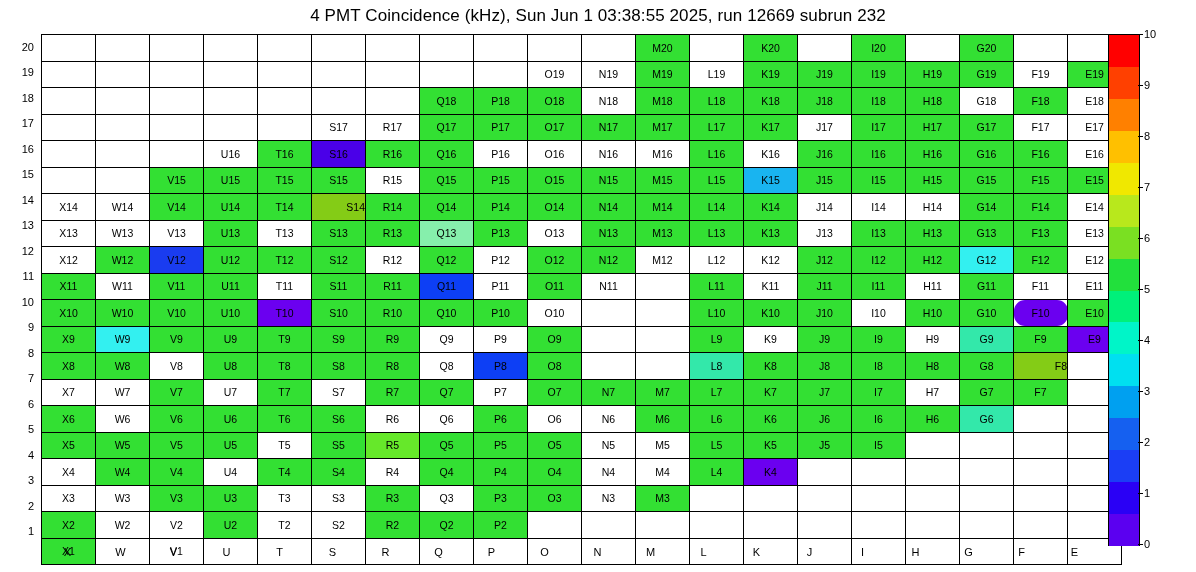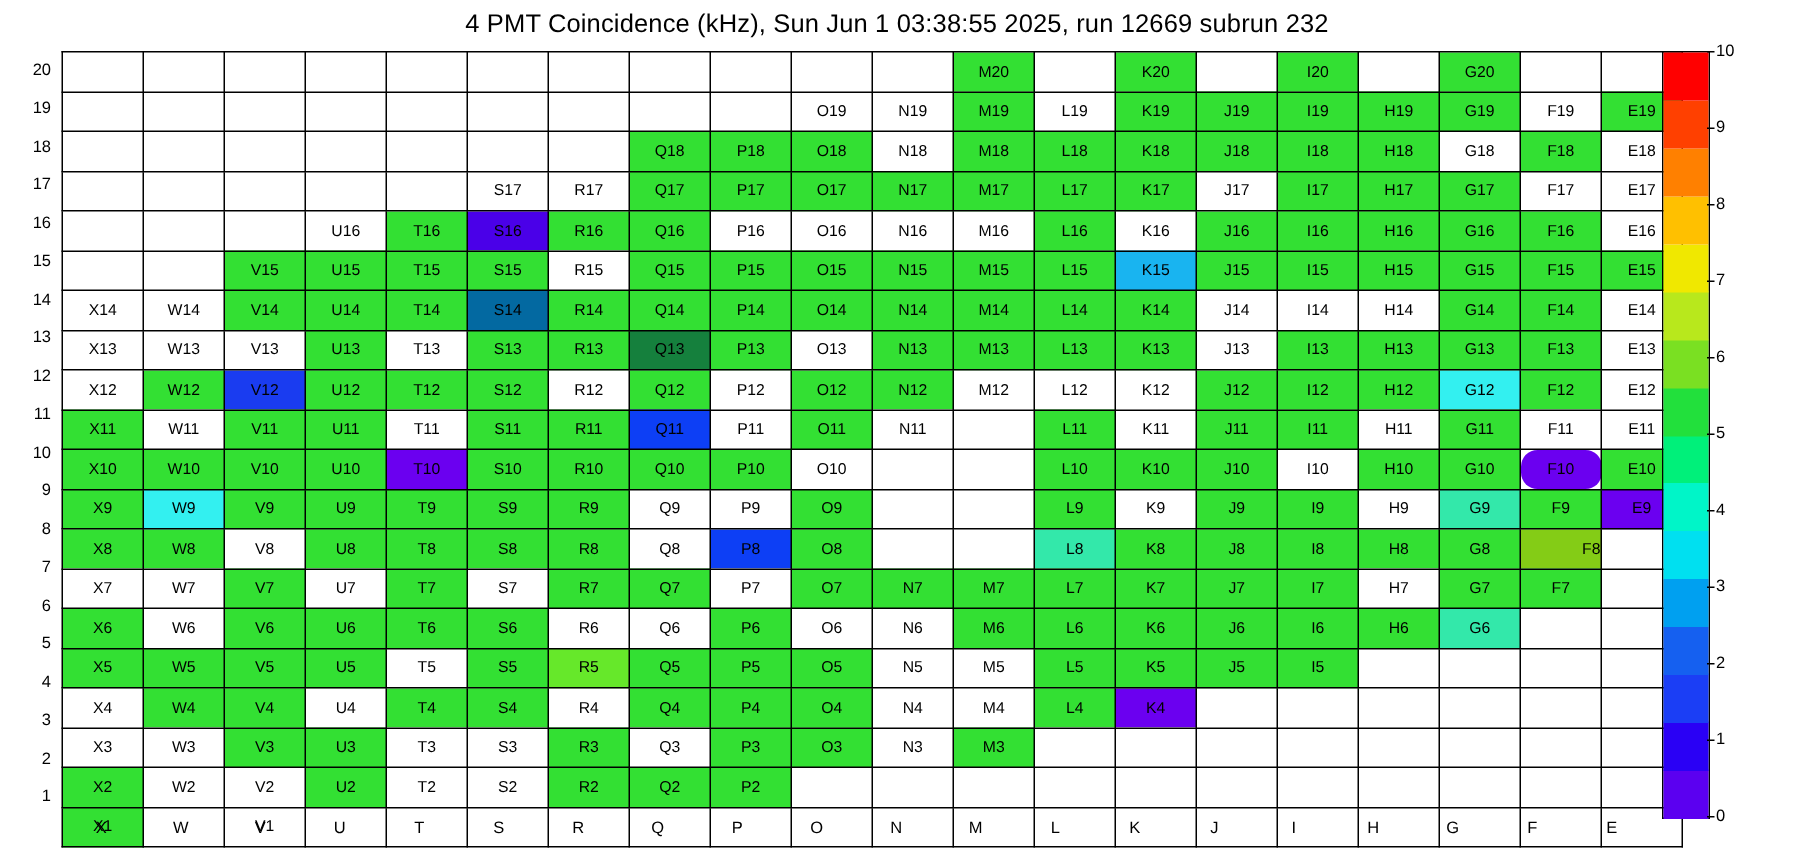--- a/index.html
+++ b/index.html
@@ -187,21 +187,21 @@
             <td style="background: rgb(51, 224, 51);">G15</td>
             <td style="background: rgb(51, 224, 51);">F15</td>
             <td style="background: rgb(51, 224, 51);">E15</td>
           </tr>
           <tr>
             <td style="background: rgb(255, 255, 255);">X14</td>
             <td style="background: rgb(255, 255, 255);">W14</td>
             <td style="background: rgb(51, 224, 51);">V14</td>
             <td style="background: rgb(51, 224, 51);">U14</td>
             <td style="background: rgb(51, 224, 51);">T14</td>
-            <td style="background: #0369a1;">S14</td>
+            <td style="background: #84cc16; text-align: right;">S14</td>
             <td style="background: rgb(51, 224, 51);">R14</td>
             <td style="background: rgb(51, 224, 51);">Q14</td>
             <td style="background: rgb(51, 224, 51);">P14</td>
             <td style="background: rgb(51, 224, 51);">O14</td>
             <td style="background: rgb(51, 224, 51);">N14</td>
             <td style="background: rgb(51, 224, 51);">M14</td>
             <td style="background: rgb(51, 224, 51);">L14</td>
             <td style="background: rgb(51, 224, 51);">K14</td>
             <td style="background: rgb(255, 255, 255);">J14</td>
             <td style="background: rgb(255, 255, 255);">I14</td>
@@ -211,21 +211,21 @@
             <td style="background: rgb(255, 255, 255);">E14</td>
           </tr>
           <tr>
             <td style="background: rgb(255, 255, 255);">X13</td>
             <td style="background: rgb(255, 255, 255);">W13</td>
             <td style="background: rgb(255, 255, 255);">V13</td>
             <td style="background: rgb(51, 224, 51);">U13</td>
             <td style="background: rgb(255, 255, 255);">T13</td>
             <td style="background: rgb(51, 224, 51);">S13</td>
             <td style="background: rgb(51, 224, 51);">R13</td>
-            <td style="background: #15803d;">Q13</td>
+            <td style="background: #86efac;">Q13</td>
             <td style="background: rgb(51, 224, 51);">P13</td>
             <td style="background: rgb(255, 255, 255);">O13</td>
             <td style="background: rgb(51, 224, 51);">N13</td>
             <td style="background: rgb(51, 224, 51);">M13</td>
             <td style="background: rgb(51, 224, 51);">L13</td>
             <td style="background: rgb(51, 224, 51);">K13</td>
             <td style="background: rgb(255, 255, 255); border-radius: 13px;">J13</td>
             <td style="background: rgb(51, 224, 51);">I13</td>
             <td style="background: rgb(51, 224, 51);">H13</td>
             <td style="background: rgb(51, 224, 51);">G13</td>

